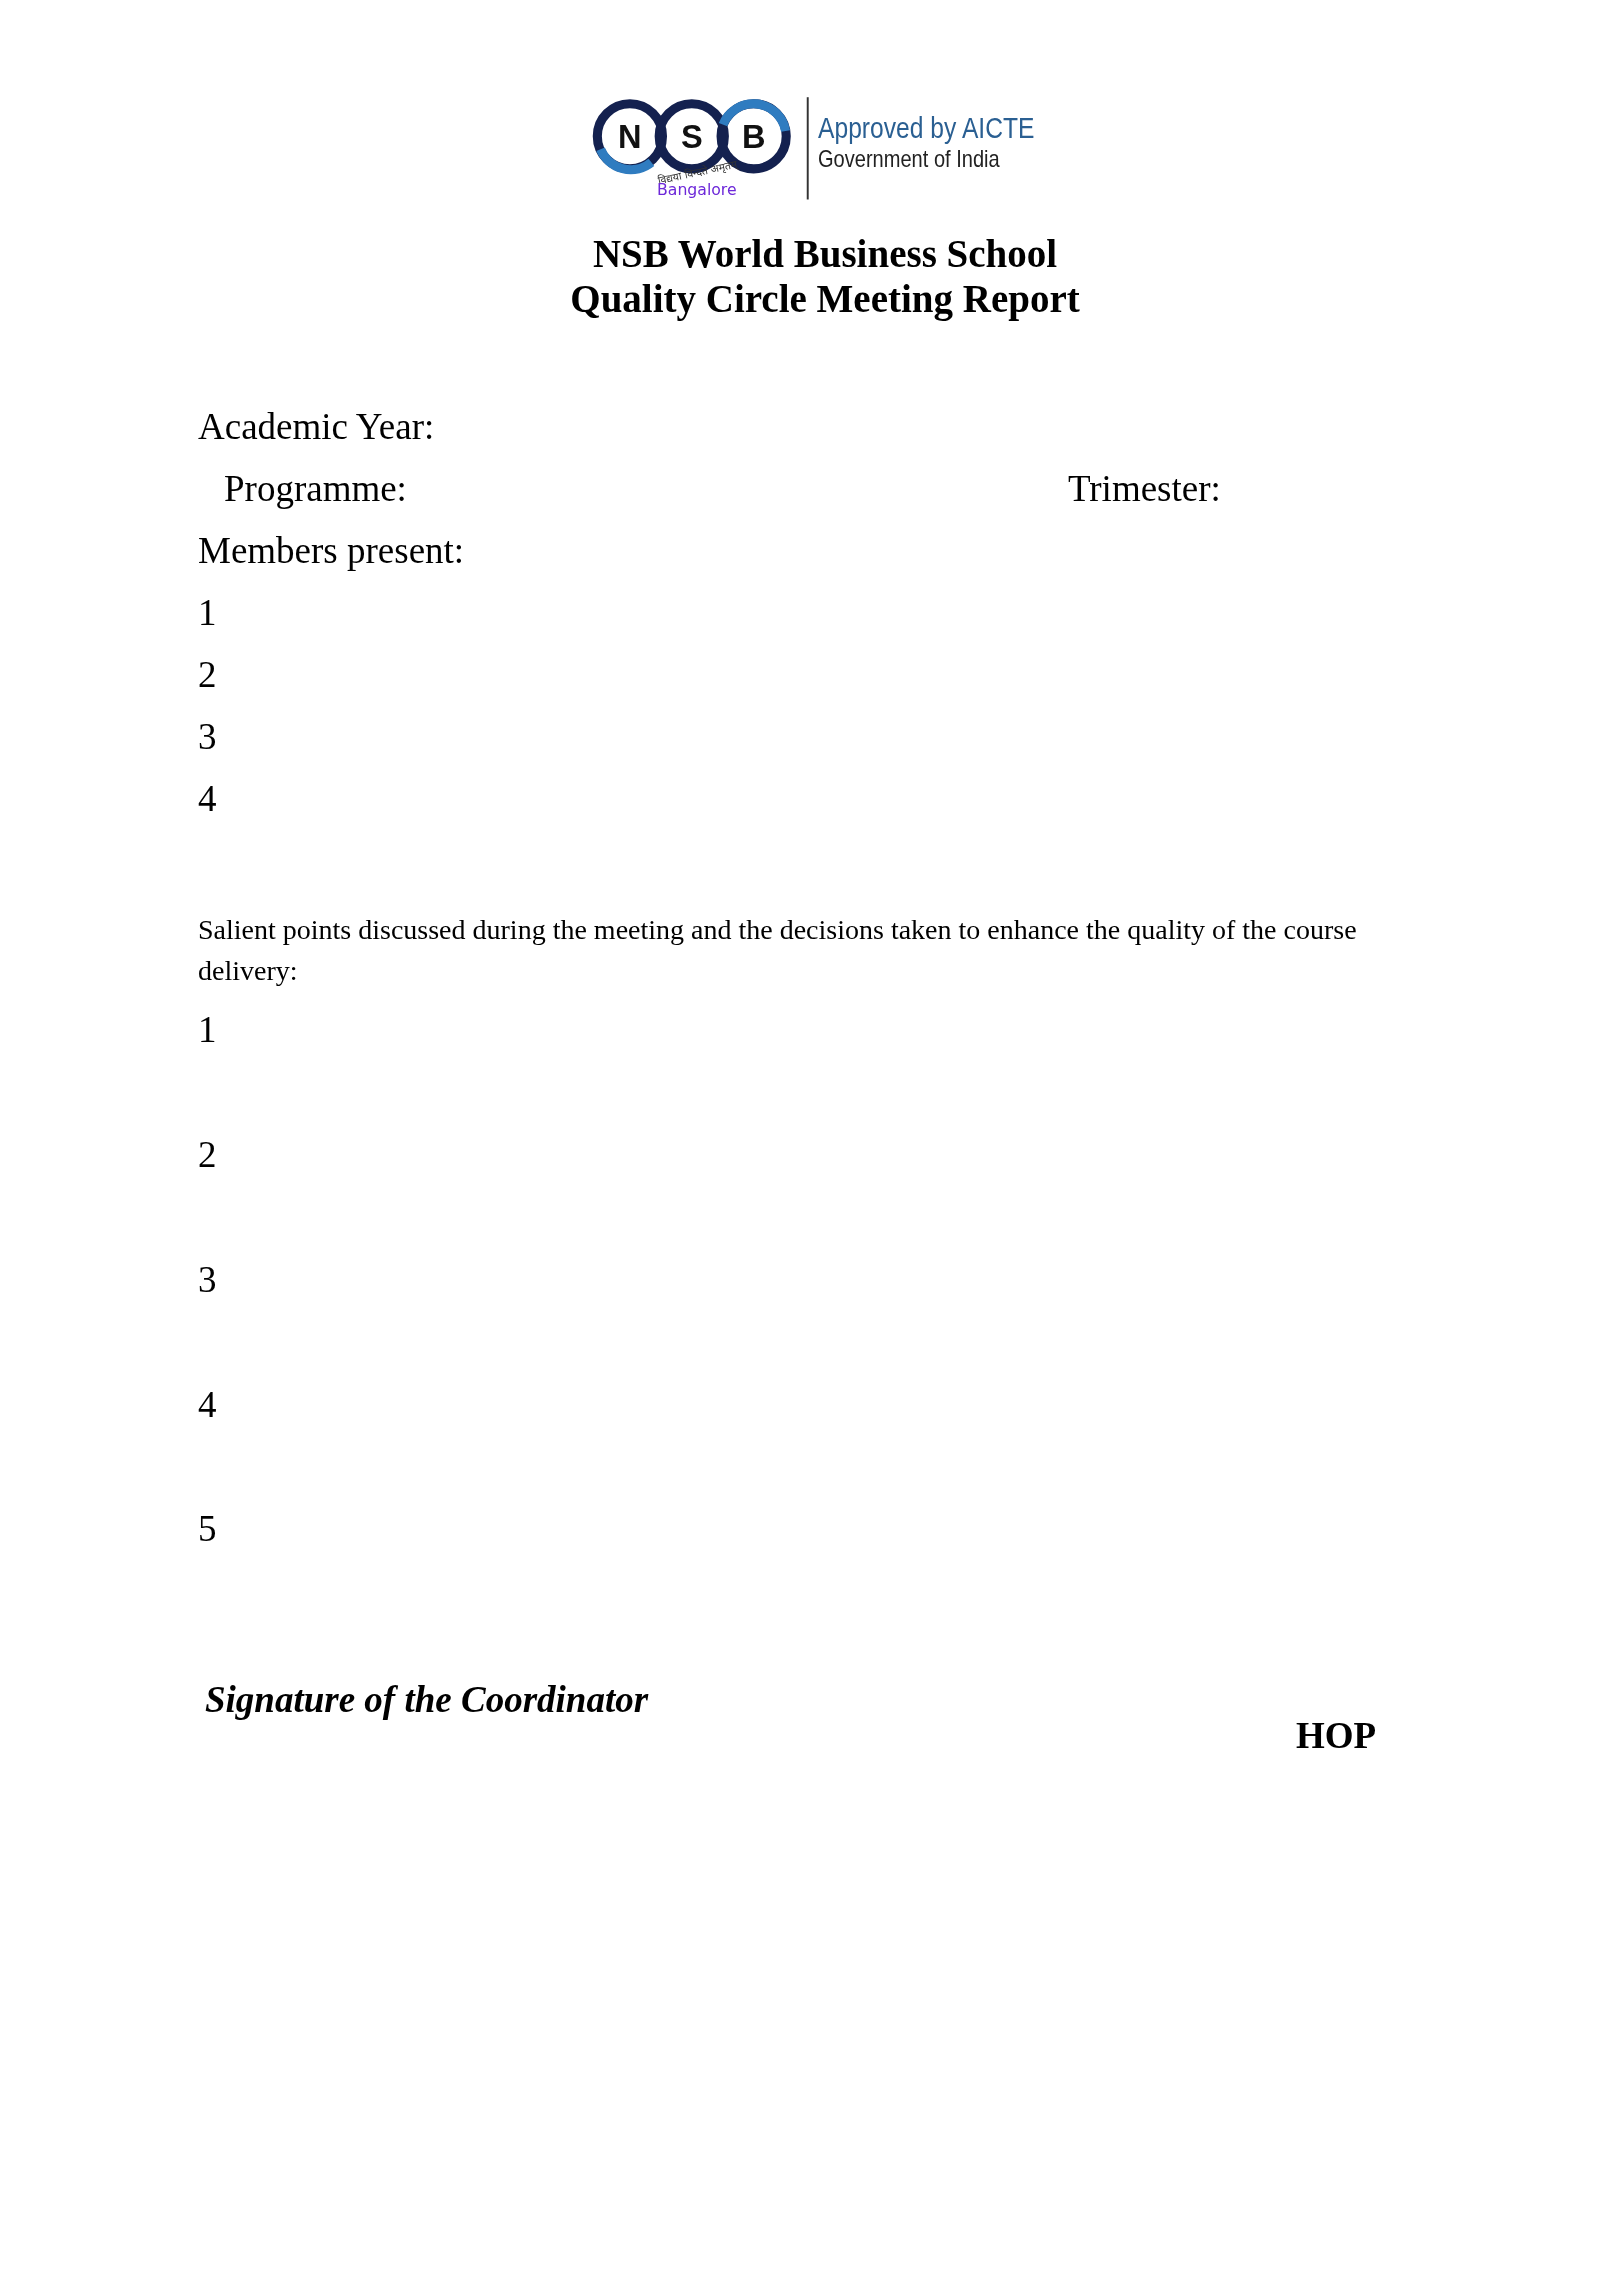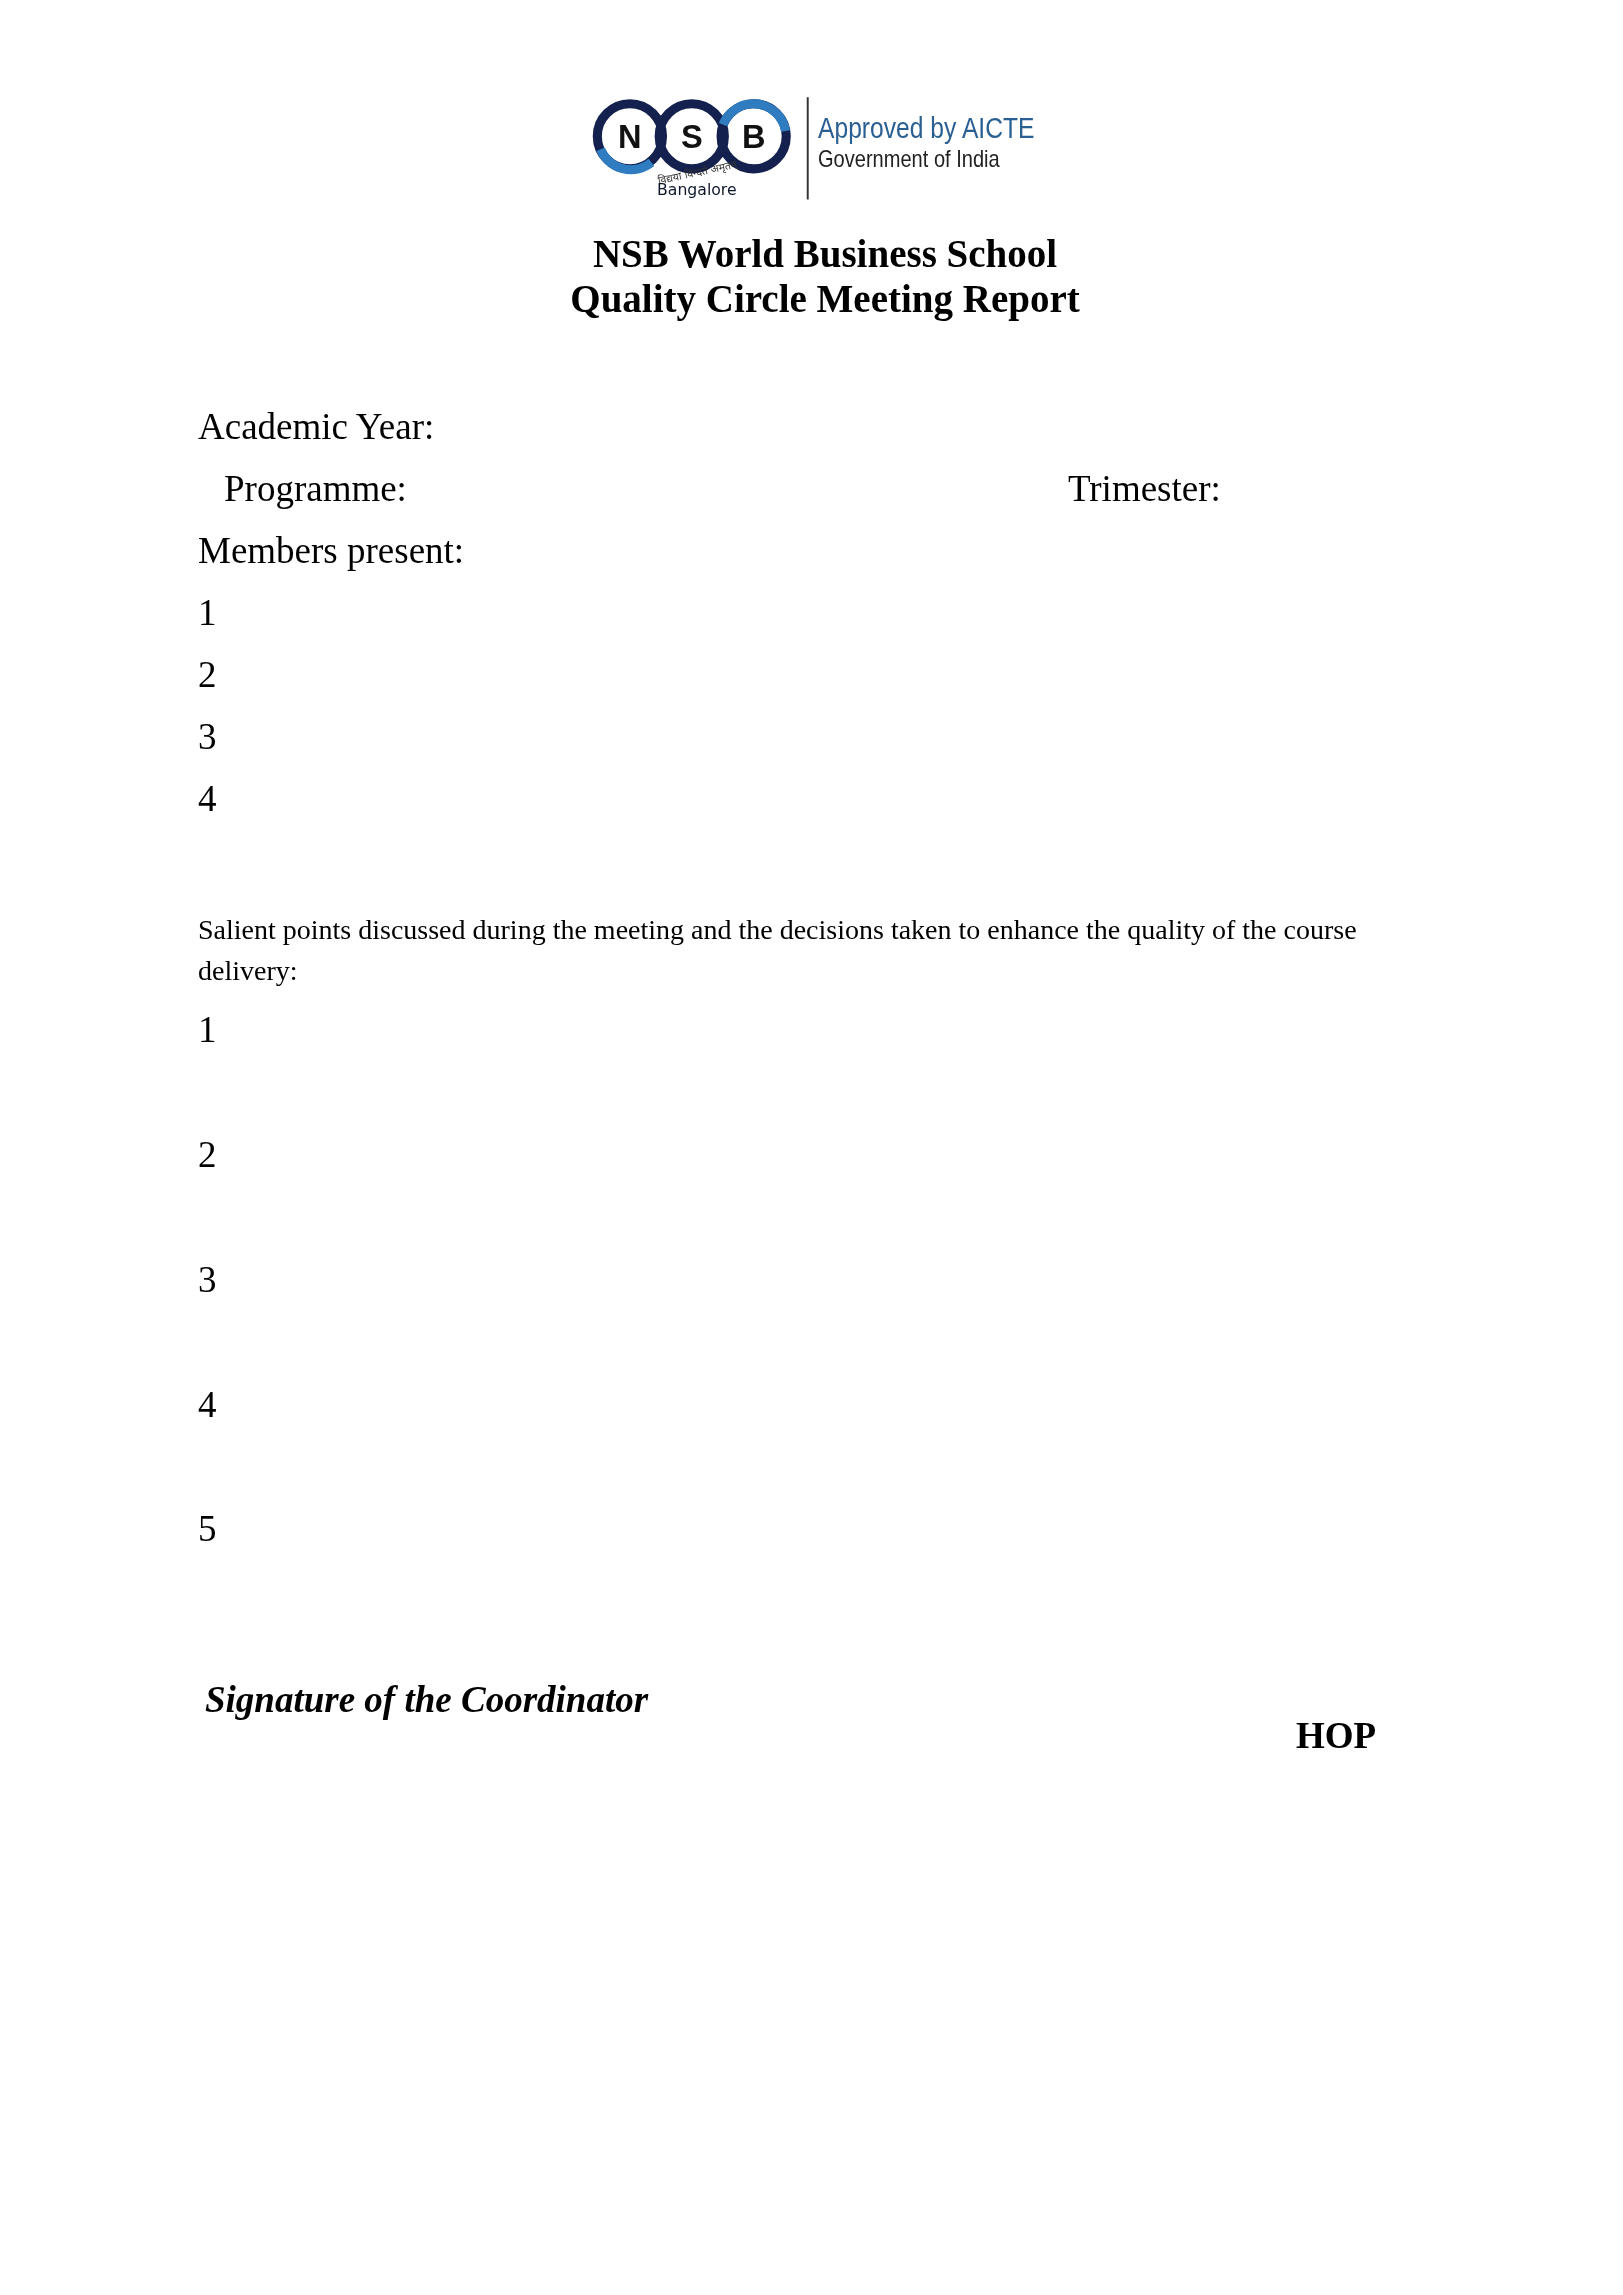--- a/index.html
+++ b/index.html
@@ -22,21 +22,21 @@
     <path d="M 12 88 A 50 50 0 0 0 90 108" fill="none" stroke="#2f7cc0" stroke-width="14"></path>
     <circle cx="152" cy="68" r="50" fill="none" stroke="#14214f" stroke-width="14"></circle>
     <circle cx="247" cy="68" r="50" fill="none" stroke="#14214f" stroke-width="14"></circle>
     <path d="M 200 50 A 50 50 0 0 1 296 60" fill="none" stroke="#2f7cc0" stroke-width="14"></path>
     <text x="57" y="86" text-anchor="middle" font-family="Liberation Sans, sans-serif" font-weight="bold" font-size="50" fill="#111">N</text>
     <text x="152" y="86" text-anchor="middle" font-family="Liberation Sans, sans-serif" font-weight="bold" font-size="50" fill="#111">S</text>
     <text x="247" y="86" text-anchor="middle" font-family="Liberation Sans, sans-serif" font-weight="bold" font-size="50" fill="#111">B</text>
     <line x1="330" y1="8" x2="330" y2="165" stroke="#333" stroke-width="3"></line>
   </svg>
   <div class="abs" style="left:65px; top:73px; font-size:10.5px; color:#333; font-family:'DejaVu Sans', sans-serif; transform:rotate(-12deg);">विद्यया विन्दते अमृतम्</div>
-  <div class="abs" style="left:65px; top:88px; font-size:15.7px; color:#0f172a; font-family:'DejaVu Sans', sans-serif;">Bangalore</div>
+  <div class="abs" style="left:65px; top:88px; font-size:15.7px; color:#6d28d9; font-family:'DejaVu Sans', sans-serif;">Bangalore</div>
   <div class="abs" style="left:226px; top:19.6px; font-size:29px; color:#2a5f92; font-family:'Liberation Sans', sans-serif; transform:scaleX(0.85); transform-origin:left;">Approved by AICTE</div>
   <div class="abs" style="left:226px; top:54px; font-size:23.6px; color:#222; font-family:'Liberation Sans', sans-serif; transform:scaleX(0.85); transform-origin:left;">Government of India</div>
 </div>
 
 <div class="title" style="top:232px;">NSB World Business School</div>
 <div class="title" style="top:277px;">Quality Circle Meeting Report</div>
 
 <div class="abs txt" style="left:198px; top:408px;">Academic Year:</div>
 <div class="abs txt" style="left:198px; top:470px;margin-left:26px;">Programme:</div>
 <div class="abs txt" style="left:1068px; top:470px;text-align:right;">Trimester:</div>

